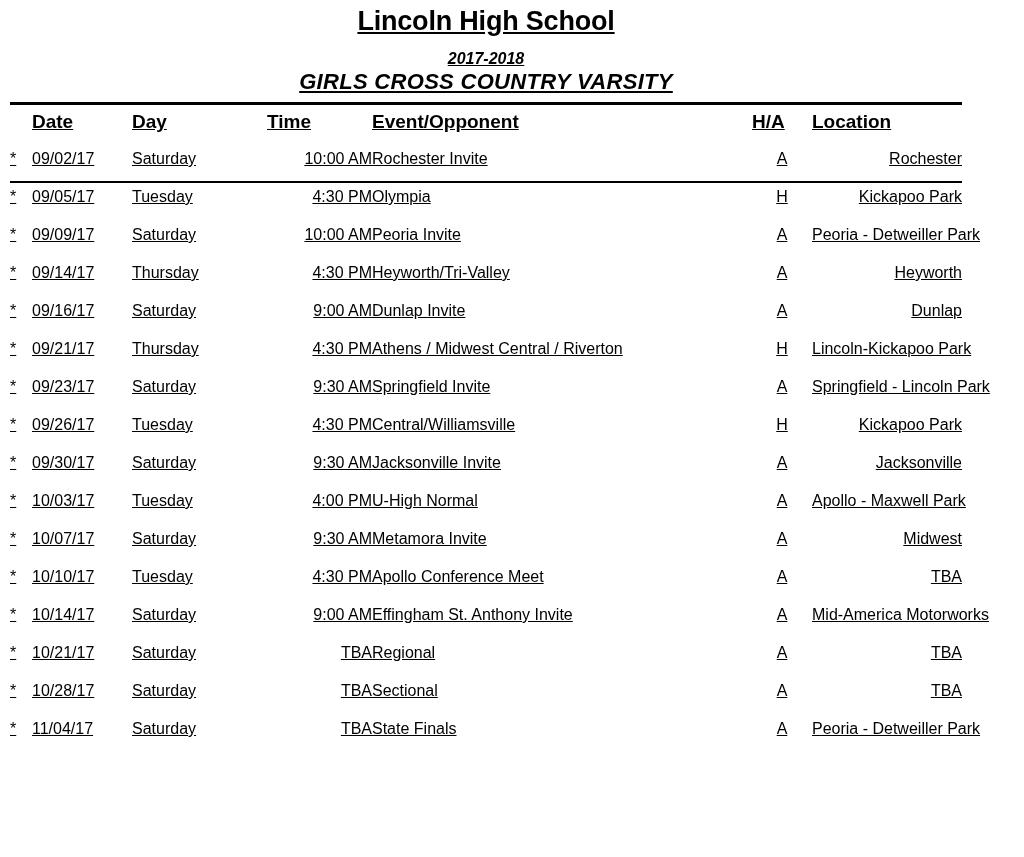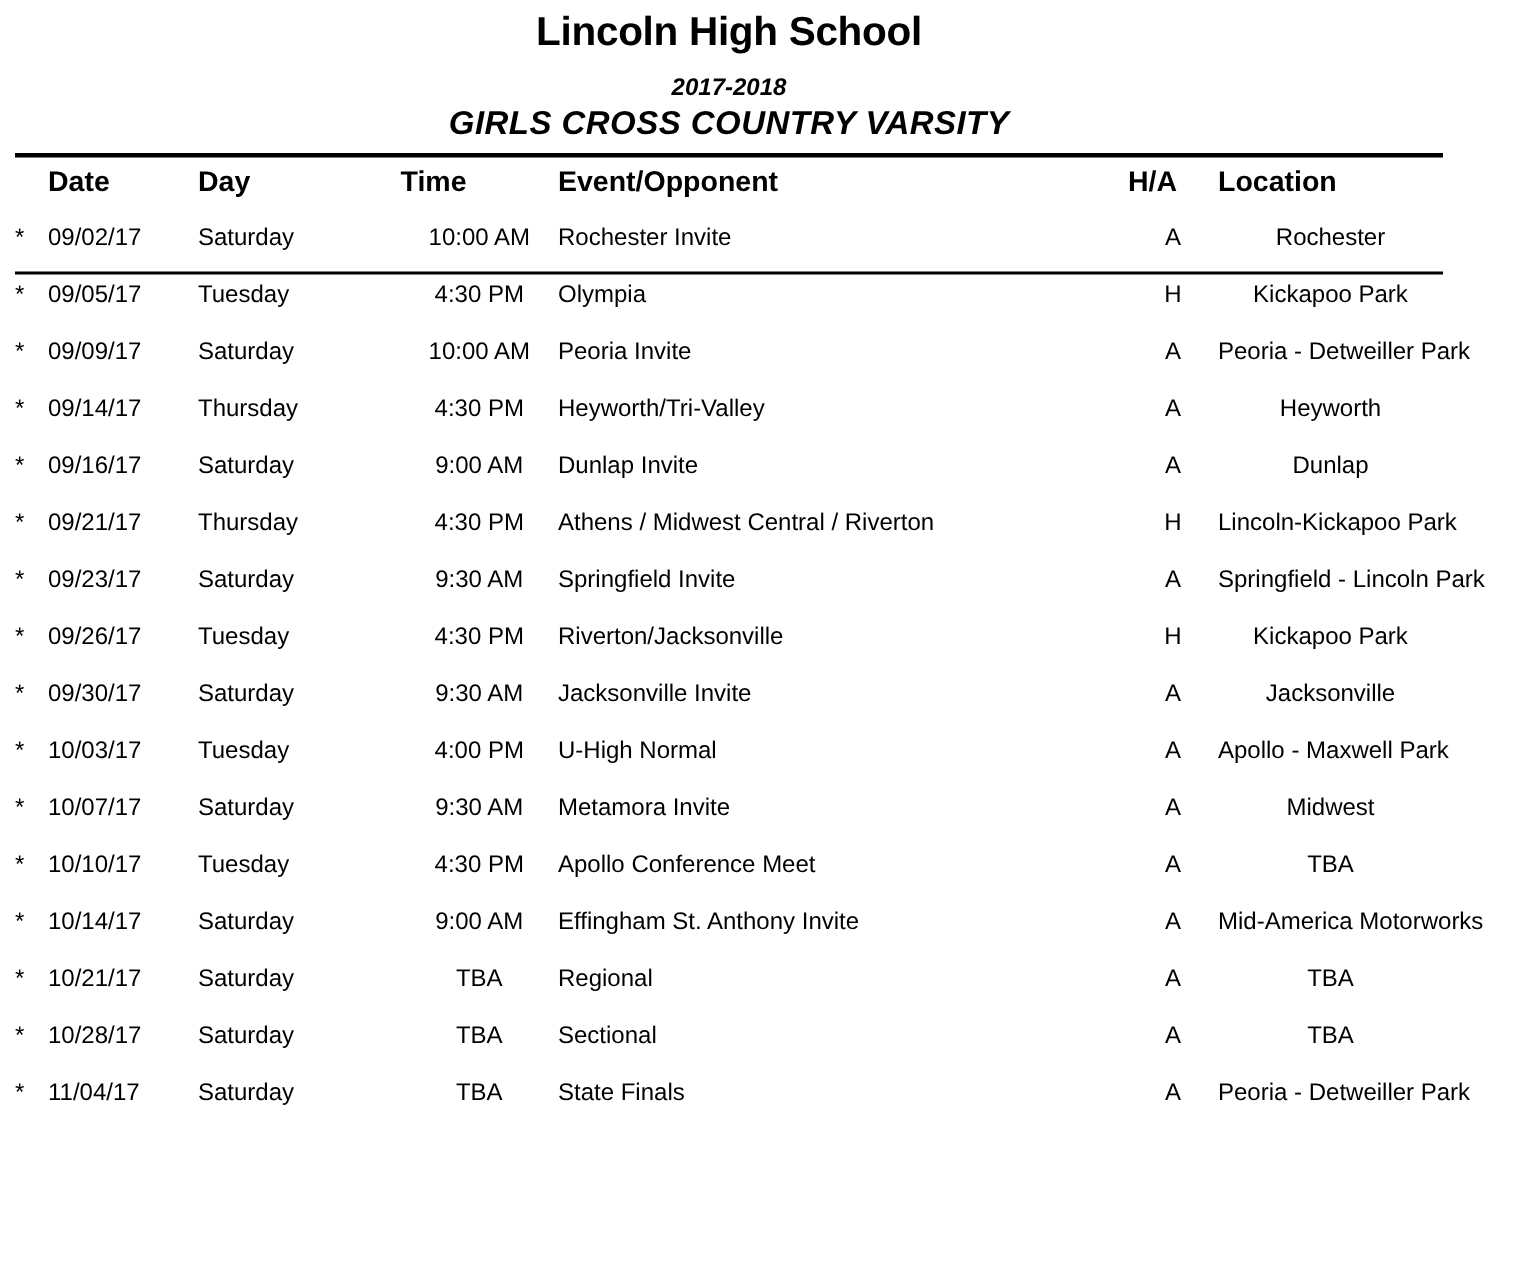--- a/index.html
+++ b/index.html
@@ -13,20 +13,21 @@
     font-family: "Liberation Sans", sans-serif;
     color: #000000;
     overflow: hidden;
   }
   .page {
     width: 972px;
     height: 857px;
     position: relative;
     box-sizing: border-box;
     padding: 0 10px;
+    text-decoration: underline;
   }
   .header-block {
     text-align: center;
     padding-top: 6px;
   }
   .school-name {
     font-size: 27px;
     font-weight: bold;
     line-height: 1.12;
     letter-spacing: -0.2px;
@@ -86,24 +87,24 @@
   .col-date   { width: 100px; }
   .col-day    { width: 135px; }
   .col-time   { width: 105px; }
   .col-event  { width: 380px; }
   .col-ha     { width: 60px; }
   .col-loc    { width: auto; }
 
   .c-star { text-align: left; padding-left: 4px; }
   .c-date { text-align: left; }
   .c-day  { text-align: left; }
-  .c-time { text-align: center; padding-right: 14px; }
+  .c-time { text-align: right; padding-right: 14px; }
   .c-event{ text-align: left; }
   .c-ha   { text-align: center; }
-  .c-loc  { text-align: center; padding-left: 12px; }
+  .c-loc  { text-align: right; padding-left: 12px; }
 
   th.c-date { padding-left: 8px; }
   th.c-day  { padding-left: 18px; }
   th.c-time { text-align: right; padding-right: 14px; }
   th.c-ha   { text-align: center; }
   th.c-loc  { padding-left: 12px; }
 
   .star-mark { font-size: 15px; }
 </style>
 </head>
@@ -202,21 +203,21 @@
           <td class="c-time">9:30 AM</td>
           <td class="c-event">Springfield Invite</td>
           <td class="c-ha">A</td>
           <td class="c-loc">Springfield - Lincoln Park</td>
         </tr>
         <tr>
           <td class="c-star star-mark">*</td>
           <td class="c-date">09/26/17</td>
           <td class="c-day">Tuesday</td>
           <td class="c-time">4:30 PM</td>
-          <td class="c-event">Riverton/Jacksonville</td>
+          <td class="c-event">Central/Williamsville</td>
           <td class="c-ha">H</td>
           <td class="c-loc">Kickapoo Park</td>
         </tr>
         <tr>
           <td class="c-star star-mark">*</td>
           <td class="c-date">09/30/17</td>
           <td class="c-day">Saturday</td>
           <td class="c-time">9:30 AM</td>
           <td class="c-event">Jacksonville Invite</td>
           <td class="c-ha">A</td>

